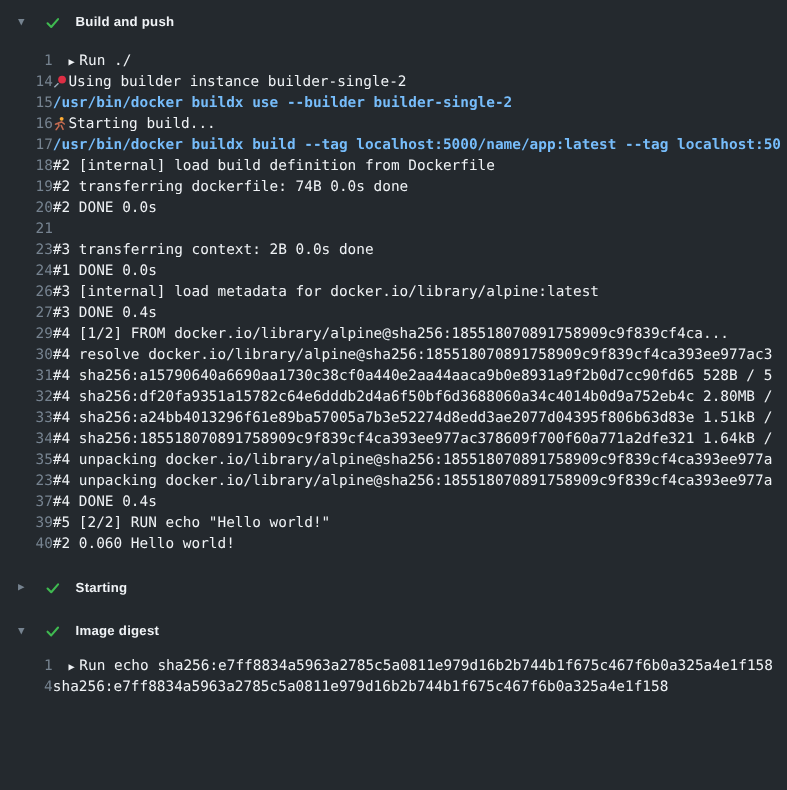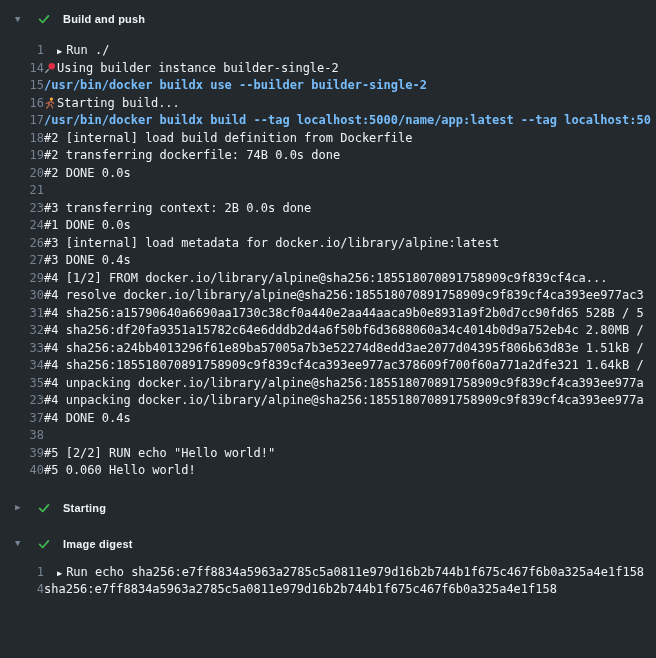--- a/index.html
+++ b/index.html
@@ -162,30 +162,26 @@
         </div>
         <div class="log-line">
           <span class="line-num">23</span>
           <span class="line-content"><span>#4 unpacking docker.io/library/alpine@sha256:185518070891758909c9f839cf4ca393ee977a</span></span>
         </div>
         <div class="log-line">
           <span class="line-num">37</span>
           <span class="line-content"><span>#4 DONE 0.4s</span></span>
         </div>
         <div class="log-line">
-          <span class="line-num">38</span>
-          <span class="line-content"><span></span></span>
-        </div>
-        <div class="log-line">
           <span class="line-num">39</span>
           <span class="line-content"><span>#5 [2/2] RUN echo "Hello world!"</span></span>
         </div>
         <div class="log-line">
           <span class="line-num">40</span>
-          <span class="line-content"><span>#5 0.060 Hello world!</span></span>
+          <span class="line-content"><span>#2 0.060 Hello world!</span></span>
         </div>
       </div>
   </div>
 
   <div class="step">
     <div class="step-header">
       <span class="chevron">▶</span>
       <span class="check-icon">
         <svg width="14" height="14" viewBox="0 0 16 16">
             <path d="M3 8.5 L6.5 12 L13 4.5" stroke="currentColor" stroke-width="2" fill="none" stroke-linecap="round" stroke-linejoin="round"></path>

